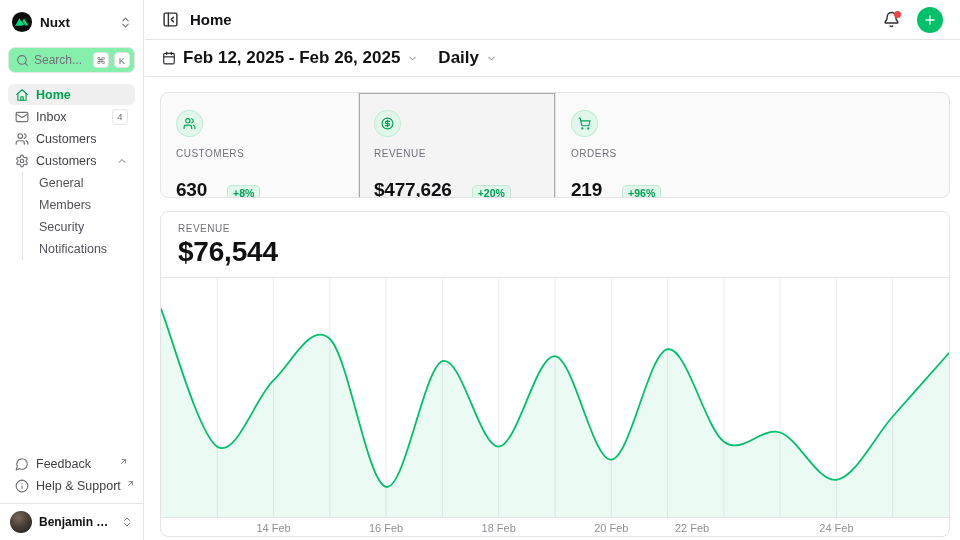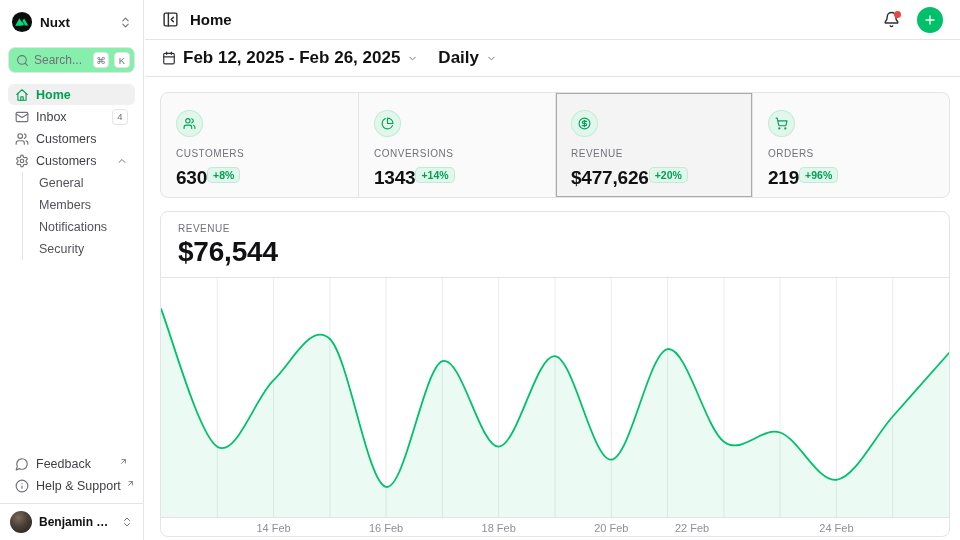--- a/index.html
+++ b/index.html
@@ -65,21 +65,21 @@
   .content{padding:15px 0 0 15px;}
   .stats-row{width:790px;height:106px;display:grid;grid-template-columns:repeat(4,1fr);
     background:var(--card-bg);border:1px solid var(--border);border-radius:8px;overflow:hidden;}
   .stat-cell{padding:17px 15px 0;border-left:1px solid var(--border);cursor:pointer;}
   .stat-cell:first-child{border-left:none;}
   .stat-cell.selected{background:var(--sel-bg);box-shadow:inset 0 0 0 1px var(--sel-ring);}
   .stat-icon-circle{width:27px;height:27px;border-radius:50%;background:var(--green-soft);
     box-shadow:inset 0 0 0 1px #c3ecd6;display:flex;align-items:center;justify-content:center;
     color:var(--green-text);}
   .stat-label{margin-top:11px;font-size:10px;letter-spacing:.5px;color:var(--tm);font-weight:500;}
-  .stat-value-row{margin-top:8px;display:flex;align-items:flex-start;gap:0;}
+  .stat-value-row{margin-top:20px;display:flex;align-items:flex-end;gap:20px;}
   .stat-value{font-size:19px;font-weight:700;letter-spacing:-.2px;}
   .delta-badge{font-size:10.5px;font-weight:600;color:var(--green-text);background:var(--green-soft);
     box-shadow:inset 0 0 0 1px rgba(0,161,85,.15);border-radius:5px;padding:2px 6px;}
 
   .chart-card{margin-top:13px;width:790px;height:326px;border:1px solid var(--border);
     border-radius:8px;background:#fff;overflow:hidden;}
   .chart-head{padding:11px 17px 9px;border-bottom:1px solid var(--border);}
   .chart-label{font-size:10px;letter-spacing:.5px;color:var(--tm);font-weight:500;}
   .chart-value{font-size:28px;font-weight:700;margin-top:2px;letter-spacing:-.2px;}
   .plot{position:relative;height:240px;}
@@ -166,22 +166,22 @@
           <span class="nav-label">Customers</span>
           <span class="muted-ic">
             <svg width="12" height="12" viewBox="0 0 24 24" fill="none" stroke="currentColor" stroke-width="2" stroke-linecap="round" stroke-linejoin="round">
                 <path d="m18 15-6-6-6 6"></path>
               </svg>
           </span>
         </div>
         <div class="sub-list">
           <div class="sub-item">General</div>
           <div class="sub-item">Members</div>
+          <div class="sub-item">Security</div>
           <div class="sub-item">Notifications</div>
-          <div class="sub-item">Security</div>
         </div>
       </nav>
     </div>
 
     <div class="side-spacer"></div>
 
     <div class="side-footer">
       <div class="nav-item">
         <span class="ni-icon">
           <svg width="14" height="14" viewBox="0 0 24 24" fill="none" stroke="currentColor" stroke-width="2" stroke-linecap="round" stroke-linejoin="round">
@@ -287,33 +287,20 @@
                 <path d="M16 21v-2a4 4 0 0 0-4-4H6a4 4 0 0 0-4 4v2"></path>
                 <circle cx="9" cy="7" r="4"></circle>
                 <path d="M22 21v-2a4 4 0 0 0-3-3.87"></path>
                 <path d="M16 3.13a4 4 0 0 1 0 7.75"></path>
               </svg>
           </span>
           <div class="stat-label">CUSTOMERS</div>
           <div class="stat-value-row">
             <span class="stat-value">630</span>
             <span class="delta-badge">+8%</span>
-          </div>
-        </div>
-        <div class="stat-cell">
-          <span class="stat-icon-circle">
-            <svg width="13" height="13" viewBox="0 0 24 24" fill="none" stroke="currentColor" stroke-width="2.1" stroke-linecap="round" stroke-linejoin="round">
-                <path d="M21.21 15.89A10 10 0 1 1 8 2.83"></path>
-                <path d="M22 12A10 10 0 0 0 12 2v10z"></path>
-              </svg>
-          </span>
-          <div class="stat-label">CONVERSIONS</div>
-          <div class="stat-value-row">
-            <span class="stat-value">1343</span>
-            <span class="delta-badge">+14%</span>
           </div>
         </div>
         <div class="stat-cell selected">
           <span class="stat-icon-circle">
             <svg width="13" height="13" viewBox="0 0 24 24" fill="none" stroke="currentColor" stroke-width="2.1" stroke-linecap="round" stroke-linejoin="round">
                 <circle cx="12" cy="12" r="10"></circle>
                 <path d="M16 8h-6a2 2 0 1 0 0 4h4a2 2 0 1 1 0 4H8"></path>
                 <path d="M12 18V6"></path>
               </svg>
           </span>

